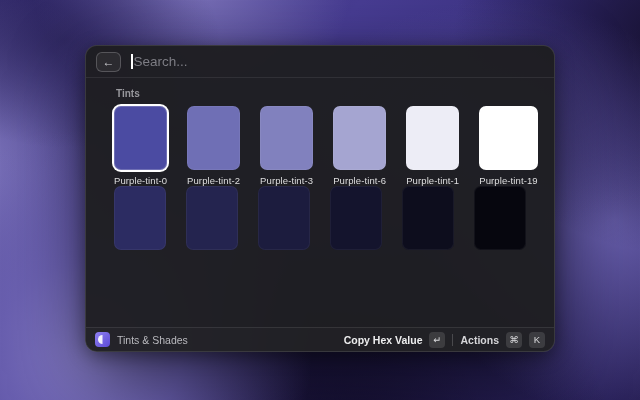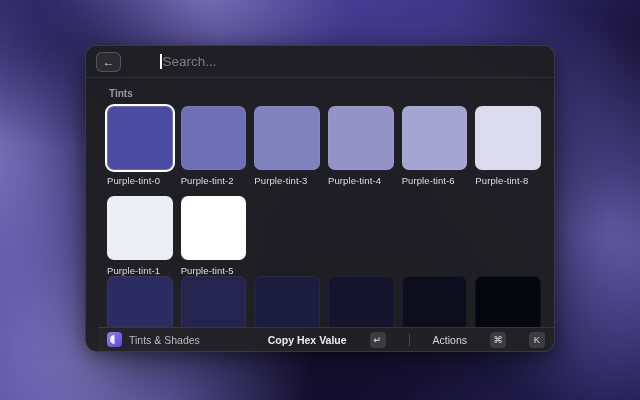--- a/index.html
+++ b/index.html
@@ -50,35 +50,35 @@
   }
   .back-btn {
     width: 25px; height: 20px;
     border: 1px solid rgba(255,255,255,.2);
     background: rgba(255,255,255,.06);
     border-radius: 6px;
     color: #cfcfd3; font-size: 12px; line-height: 18px;
     display: flex; align-items: center; justify-content: center;
     cursor: pointer;
   }
-  .search-field { display: flex; flex: 1; margin-left: 29px; }
+  .search-field { display: flex; flex: 1; }
   .caret { width: 1.5px; height: 15px; background: #ffffff; margin-right: 1px; }
   .placeholder { color: #7d7d84; font-size: 13.5px; }
 
   
-  .content { flex: 1 1 auto; overflow: hidden; padding: 0 13px; margin-left: 8px; }
+  .content { flex: 1 1 auto; overflow: hidden; padding: 0 28px; }
   .section-label {
     color: #98989d; font-size: 10px; font-weight: 600;
     margin: 10px 0 7px 2px;
   }
   .section-label.shades { margin-top: 12px; }
   .grid {
     display: grid;
     grid-template-columns: repeat(6, 1fr);
-    gap: 10px 8px;
+    gap: 10px 20px;
   }
   .cell { display: flex; flex-direction: column; cursor: pointer; }
   .sw {
     height: 64px; border-radius: 7px;
     box-shadow: inset 0 0 0 1px rgba(255,255,255,.06);
   }
   .sw.selected {
     box-shadow: 0 0 0 2px #ffffff, inset 0 0 0 1px rgba(255,255,255,.2);
   }
   .sw-label {
@@ -88,37 +88,36 @@
   .shade-sw { height: 64px; border-radius: 7px; box-shadow: inset 0 0 0 1px rgba(255,255,255,.05); }
 
   
   .footer {
     flex: 0 0 24px; height: 24px;
     display: flex; align-items: center; gap: 7px;
     padding: 0 9px;
     border-top: 1px solid rgba(255,255,255,.09);
     background: rgba(255,255,255,.015);
     font-size: 10.5px;
-    margin-left: 12px;
   }
   .app-icon {
     width: 15px; height: 15px; border-radius: 4px;
     background: linear-gradient(135deg, #8f80f2 0%, #5c4ad6 100%);
     position: relative; overflow: hidden;
   }
   .app-icon::before {
     content: ""; position: absolute; left: 3px; top: 3px;
     width: 9px; height: 9px; border-radius: 50%;
     background: rgba(255,255,255,.9);
     clip-path: inset(0 50% 0 0);
   }
   .app-name { color: #b9b9be; }
-  .footer-right { margin-left: auto; display: flex; align-items: center; gap: 23px; }
+  .footer-right { margin-left: auto; display: flex; align-items: center; gap: 7px; }
   .action-label { color: #ededee; font-weight: 700; font-size: 10.5px; }
-  .action-label.secondary { font-weight: 400; color: #d6d6d9; }
+  .action-label.secondary { font-weight: 700; color: #d6d6d9; }
   .key-badge {
     min-width: 16px; height: 16px; padding: 0 3px;
     background: rgba(255,255,255,.12);
     border-radius: 4px;
     color: #d9d9dc; font-size: 9.5px;
     display: flex; align-items: center; justify-content: center;
     cursor: pointer;
   }
   .footer-divider { width: 1px; height: 12px; background: rgba(255,255,255,.18); }
 </style>
@@ -150,38 +149,30 @@
       </div>
       <div class="cell">
         <div class="sw" style="background: rgb(111, 111, 181);"></div>
         <div class="sw-label">Purple-tint-2</div>
       </div>
       <div class="cell">
         <div class="sw" style="background: rgb(129, 129, 190);"></div>
         <div class="sw-label">Purple-tint-3</div>
       </div>
       <div class="cell">
-        <div class="sw" style="background: rgb(147, 147, 200);"></div>
-        <div class="sw-label">Purple-tint-4</div>
-      </div>
-      <div class="cell">
         <div class="sw" style="background: rgb(165, 165, 209);"></div>
         <div class="sw-label">Purple-tint-6</div>
       </div>
       <div class="cell">
-        <div class="sw" style="background: rgb(219, 219, 237);"></div>
-        <div class="sw-label">Purple-tint-8</div>
-      </div>
-      <div class="cell">
         <div class="sw" style="background: rgb(237, 237, 246);"></div>
         <div class="sw-label">Purple-tint-1</div>
       </div>
       <div class="cell">
         <div class="sw" style="background: rgb(255, 255, 255);"></div>
-        <div class="sw-label">Purple-tint-5</div>
+        <div class="sw-label">Purple-tint-19</div>
       </div>
     </div>
 
 
     <div class="grid">
       <div class="cell">
         <div class="shade-sw" style="background: rgb(44, 44, 98);"></div>
       </div>
       <div class="cell">
         <div class="shade-sw" style="background: rgb(36, 36, 79);"></div>

